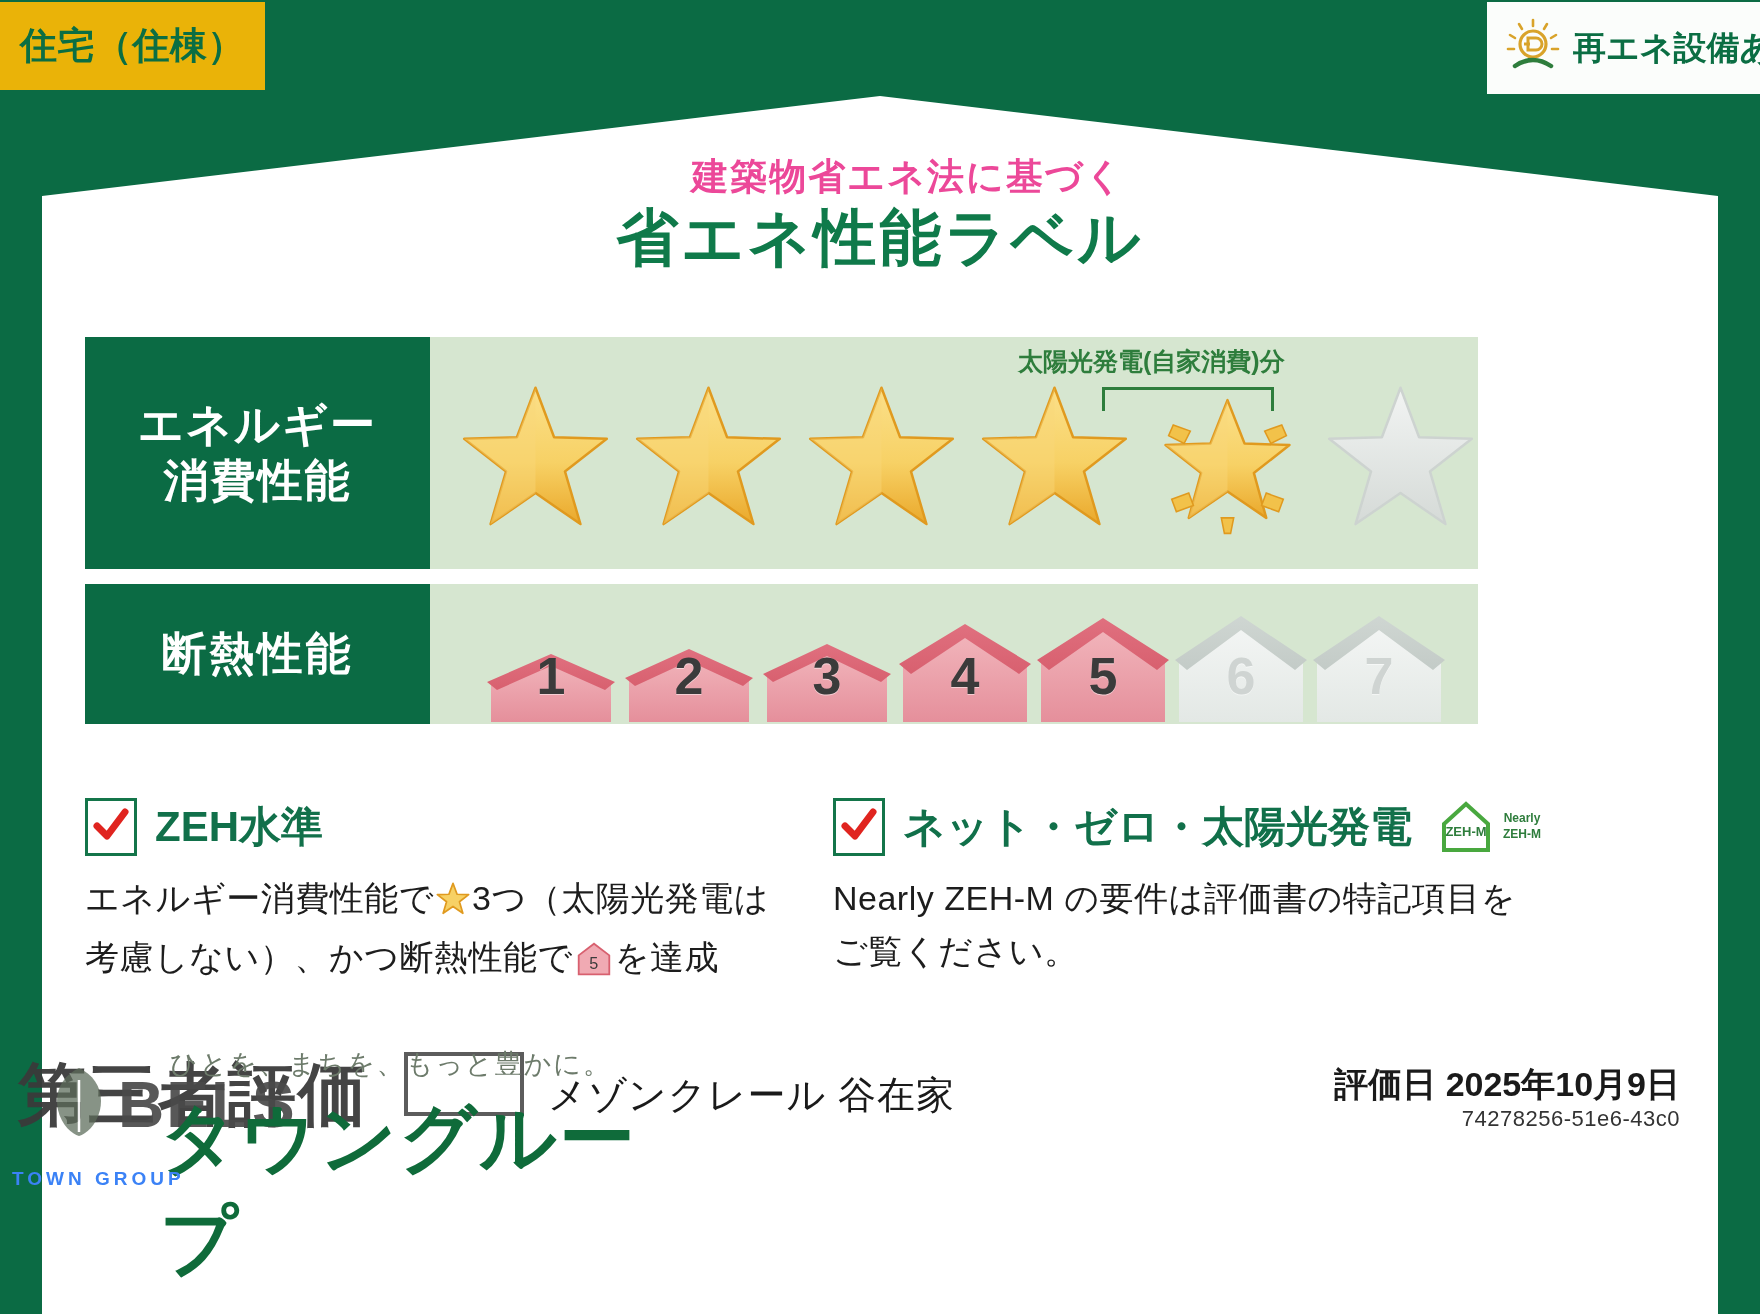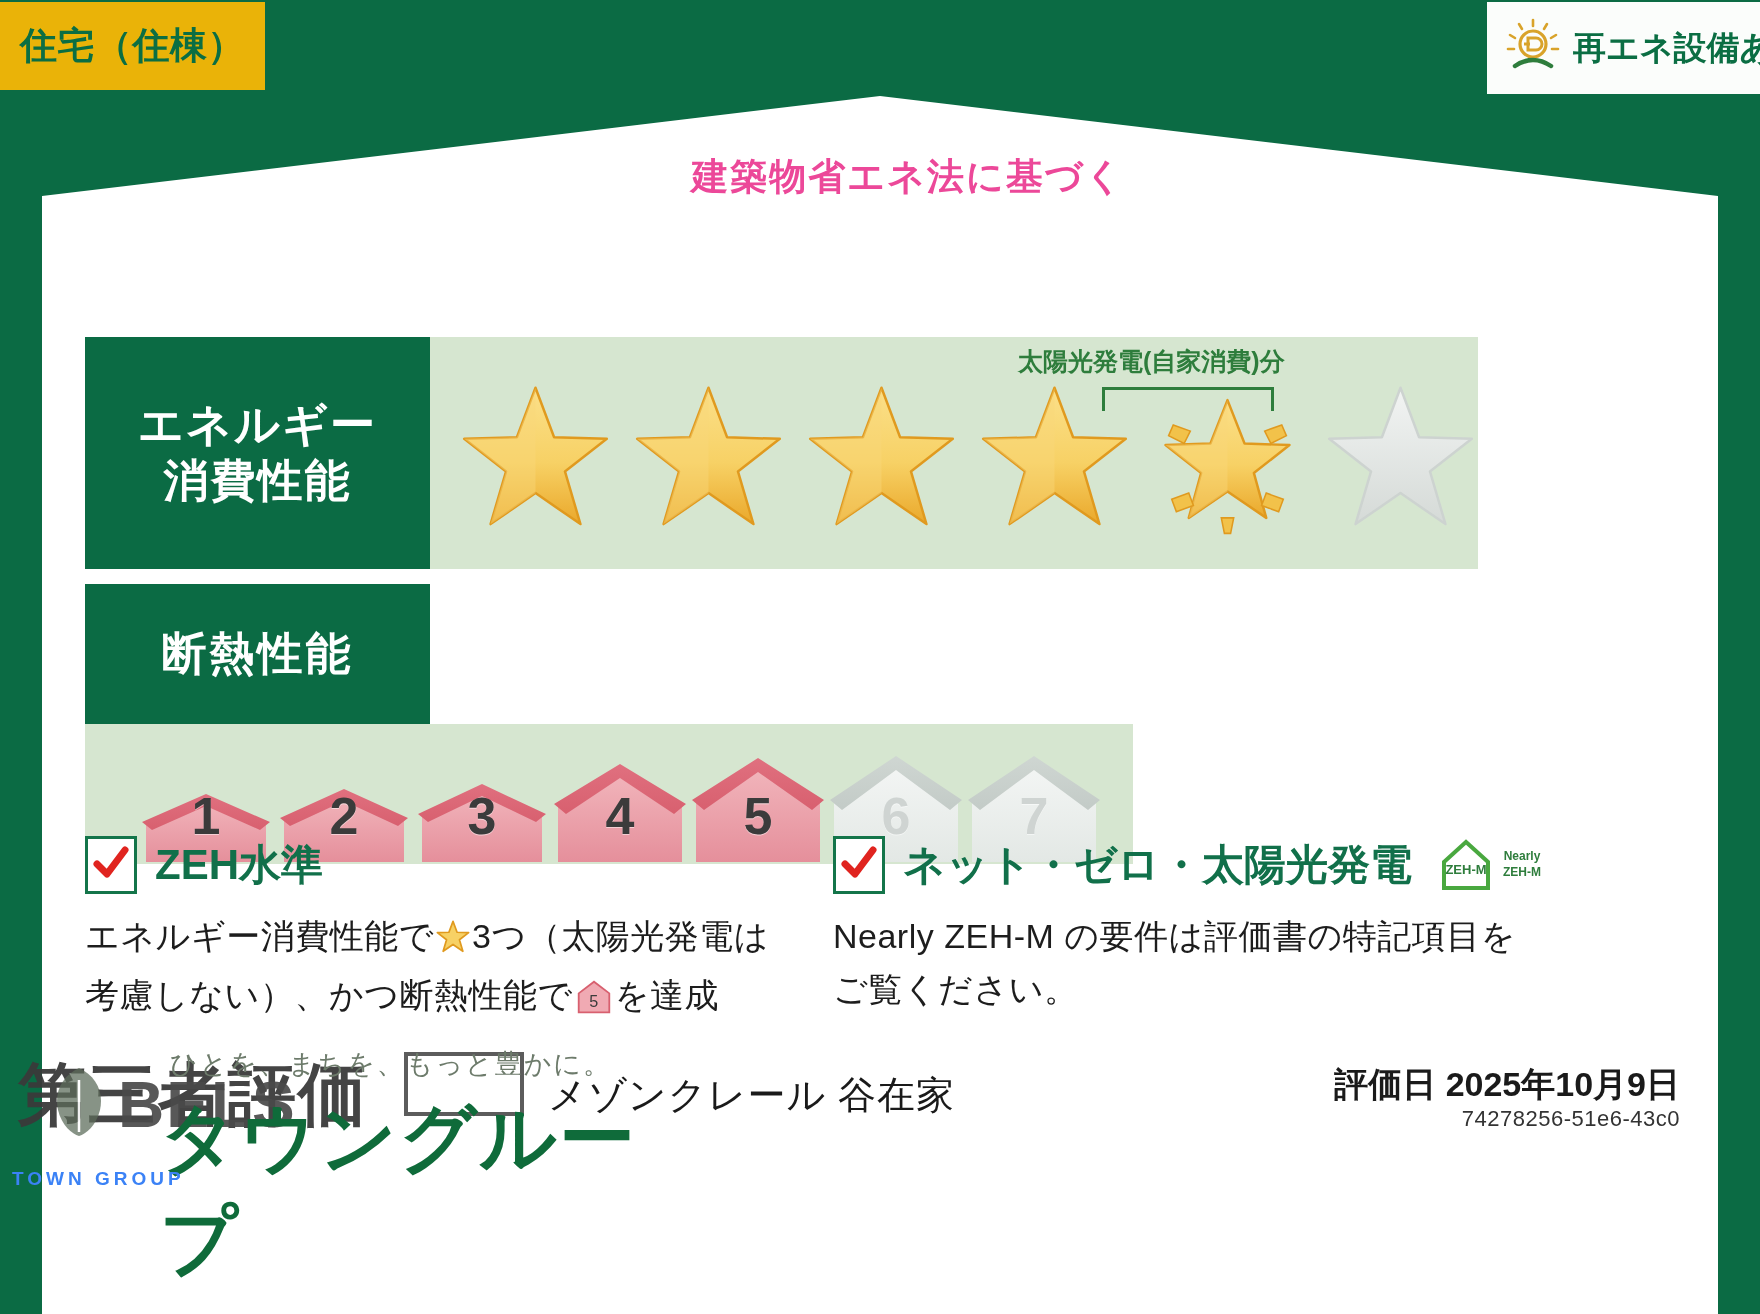--- a/index.html
+++ b/index.html
@@ -41,21 +41,21 @@
     background:#0b6b44;color:#ffffff;font-weight:bold;
     display:flex;flex-direction:column;align-items:center;justify-content:center;
     line-height:1.25;
   }
   .row-body{background:#d6e6d0;position:relative;}
 
   #row-energy{left:85px;top:337px;}
   #row-energy .row-label{width:345px;height:232px;font-size:45px;letter-spacing:2px;}
   #row-energy .row-body{width:1048px;height:232px;}
 
-  #row-insul{left:85px;top:584px;flex-direction:column;}
+  #row-insul{left:85px;top:584px;}
   #row-insul .row-label{width:345px;height:140px;font-size:45px;letter-spacing:3px;}
   #row-insul .row-body{width:1048px;height:140px;}
 
   
   .solar-note{
     position:absolute;left:588px;top:8px;color:#2e7d3c;
     font-size:25px;font-weight:bold;white-space:nowrap;
   }
   .solar-bracket{
     position:absolute;left:672px;top:50px;width:172px;height:24px;
@@ -68,21 +68,21 @@
   .houses{position:absolute;left:55px;top:0;display:flex;align-items:flex-end;gap:6px;height:140px;}
   .house{position:relative;display:flex;align-items:flex-end;justify-content:center;}
   .house .num{
     position:relative;z-index:3;font-size:52px;font-weight:bold;
     color:#3b3b3b;padding-bottom:18px;text-shadow:0 1px 0 rgba(255,255,255,.5);
   }
   .house.off .num{color:#cfd4d2;}
 
   
   .claims{position:absolute;left:85px;top:798px;width:1600px;display:flex;gap:48px;}
-  .claim{width:700px;margin-top:38px;}
+  .claim{width:700px;}
   .claim-head{display:flex;align-items:center;gap:18px;}
   .checkbox{
     width:46px;height:52px;border:3px solid #14754a;background:#fff;
     position:relative;flex:0 0 auto;
   }
   .checkbox svg{position:absolute;left:4px;top:6px;}
   .claim-title{color:#11704a;font-weight:bold;font-size:42px;white-space:nowrap;}
   .claim-body{
     margin-top:16px;color:#1d1d1d;font-size:34px;line-height:1.55;
     letter-spacing:.5px;
@@ -168,20 +168,21 @@
         <circle cx="30" cy="28" r="13" fill="none" stroke="#d9a32a" stroke-width="3.2"></circle>
         <path d="M25 22 h8 a6 6 0 0 1 0 12 h-8 z" fill="none" stroke="#d9a32a" stroke-width="3"></path>
         <line x1="21" y1="28" x2="27" y2="28" stroke="#d9a32a" stroke-width="3"></line>
         <path d="M12 50 Q30 38 48 50" fill="none" stroke="#2e7d3c" stroke-width="4.5" stroke-linecap="round"></path>
       </svg>
     </span>
     <span class="lbl">再エネ設備あり</span>
   </div>
 
   <div class="subtitle">建築物省エネ法に基づく</div>
+  <div class="maintitle">省エネ性能ラベル</div>
 
   <div class="row" id="row-energy">
     <div class="row-label">
       <span>エネルギー</span>
       <span>消費性能</span>
     </div>
     <div class="row-body">
       <div class="solar-note">太陽光発電(自家消費)分</div>
       <div class="solar-bracket"></div>
       <div class="stars">

